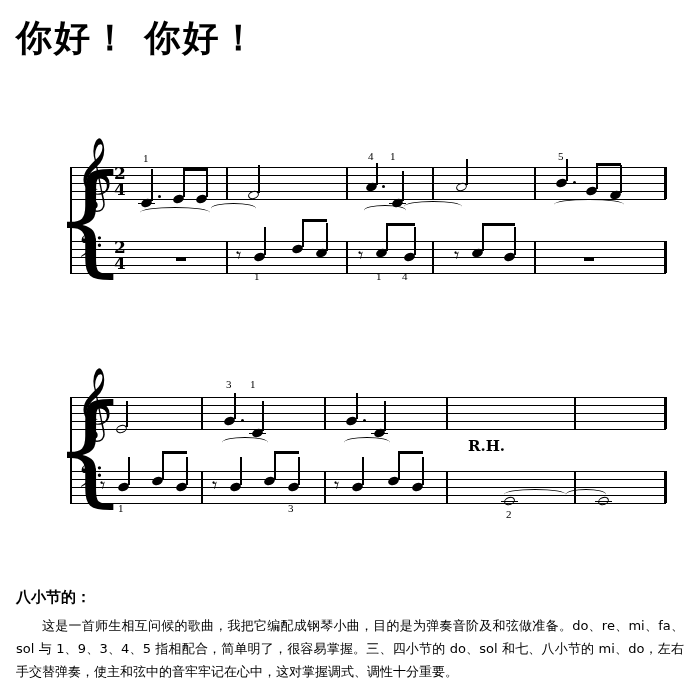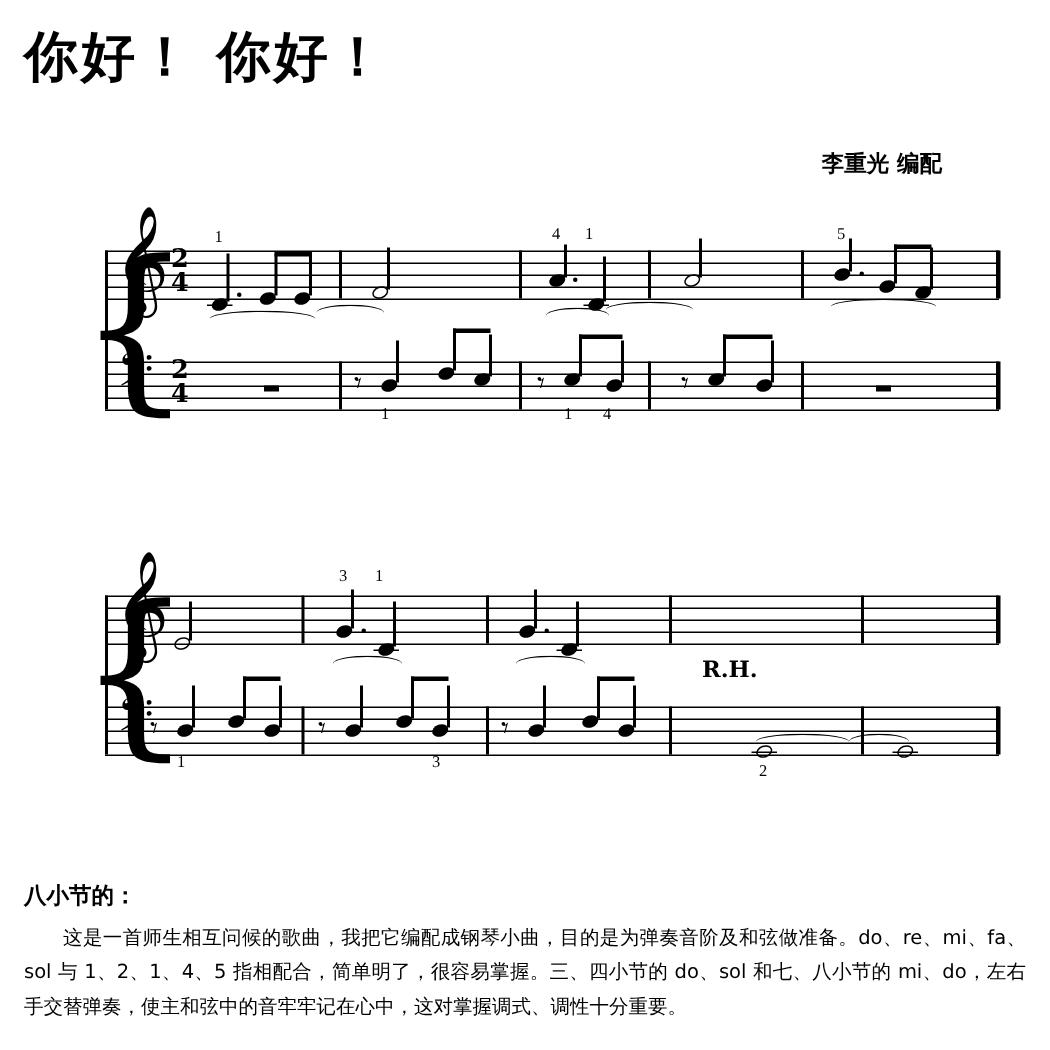--- a/index.html
+++ b/index.html
@@ -239,21 +239,20 @@
   .indent { text-indent: 26px; }
 </style>
 </head>
 <body>
 
 <div class="page">
 
   <div class="title">你好！ 你好！</div>
 
   <div class="credits">
-    <div>李重光 编配</div>
   </div>
 
   <div class="system sys1">
 
     <div class="brace">{</div>
     <div class="sysbar"></div>
 
     <div class="staff staff-top">
       <div class="ln"></div>
         <div class="ln"></div>
@@ -459,16 +458,16 @@
     <div class="nh open" style="left:562px; top:112px;"></div>
     <div class="ledger" style="left:559px; top:116px;"></div>
     <div class="slur" style="left:530px; top:104px; width:40px;"></div>
 
     <div class="endbar" style="left:628px; top:12px; height:32px;"></div>
     <div class="endbar" style="left:628px; top:86px; height:32px;"></div>
   </div>
 
   <div class="notes-head">八小节的：</div>
   <div class="notes-body">
-    <p class="indent">这是一首师生相互问候的歌曲，我把它编配成钢琴小曲，目的是为弹奏音阶及和弦做准备。do、re、mi、fa、sol 与 1、2、1、4、5 指相配合，简单明了，很容易掌握。三、四小节的 do、sol 和七、八小节的 mi、do，左右手交替弹奏，使主和弦中的音牢牢记在心中，这对掌握调式、调性十分重要。</p>
+    <p class="indent">这是一首师生相互问候的歌曲，我把它编配成钢琴小曲，目的是为弹奏音阶及和弦做准备。do、re、mi、fa、sol 与 1、9、3、4、5 指相配合，简单明了，很容易掌握。三、四小节的 do、sol 和七、八小节的 mi、do，左右手交替弹奏，使主和弦中的音牢牢记在心中，这对掌握调式、调性十分重要。</p>
   </div>
 
 </div>
 
 </body></html>

